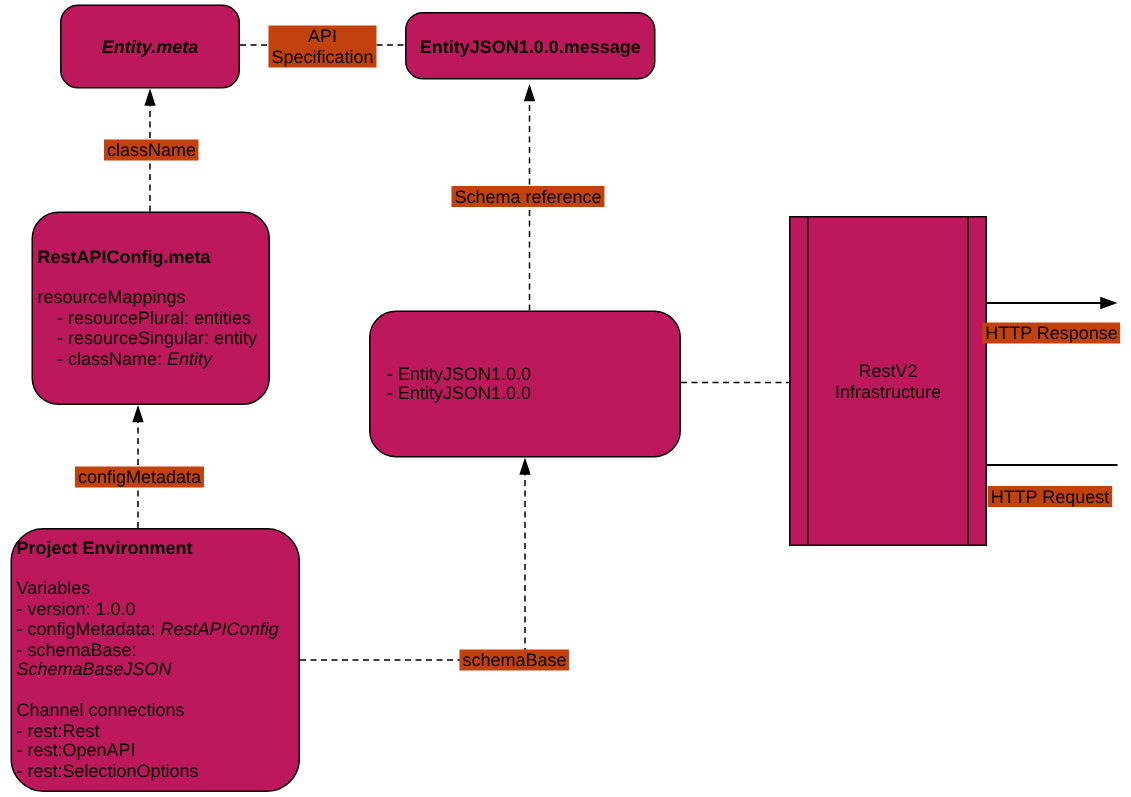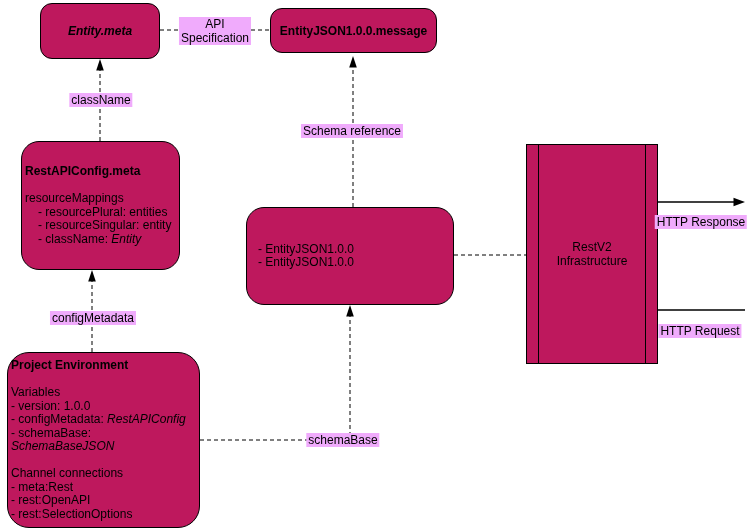--- a/index.html
+++ b/index.html
@@ -41,21 +41,21 @@
   #schema-base-node { left: 246px; top: 207px; width: 208px; height: 98px; border-radius: 18px; }
   #project-environment { left: 7px; top: 352px; width: 193px; height: 176px; border-radius: 22px; }
   #restv2 { left: 526px; top: 144px; width: 132px; height: 220px; border-radius: 0; }
   #restv2 .bar { position: absolute; top: 0; bottom: 0; width: 1px; background: #000; }
   #restv2 .bar.left  { left: 11px; }
   #restv2 .bar.right { right: 11px; }
 
   .edge-label {
     position: absolute;
     transform: translate(-50%, -50%);
-    background: #f0abfc;
+    background: #c2410c;
     padding: 0 2px;
     white-space: nowrap;
     text-align: center;
     line-height: 14px;
   }
 </style>
 </head>
 <body>
 
 <div id="canvas">
@@ -109,21 +109,21 @@
 
   <div class="node listbox" id="project-environment">
     <div class="title">Project Environment</div>
     <div class="spacer"></div>
     <div>Variables</div>
     <div>- version: 1.0.0</div>
     <div><span>- configMetadata: </span><span class="it">RestAPIConfig</span></div>
     <div><span>- schemaBase: </span><span class="it">SchemaBaseJSON</span></div>
     <div class="spacer"></div>
     <div>Channel connections</div>
-    <div>- meta:Rest</div>
+    <div>- rest:Rest</div>
     <div>- rest:OpenAPI</div>
     <div>- rest:SelectionOptions</div>
   </div>
 
   <div class="node centered" id="restv2">
     <div class="bar left"></div>
     <div class="bar right"></div>
     <div>RestV2</div>
     <div>Infrastructure</div>
   </div>

